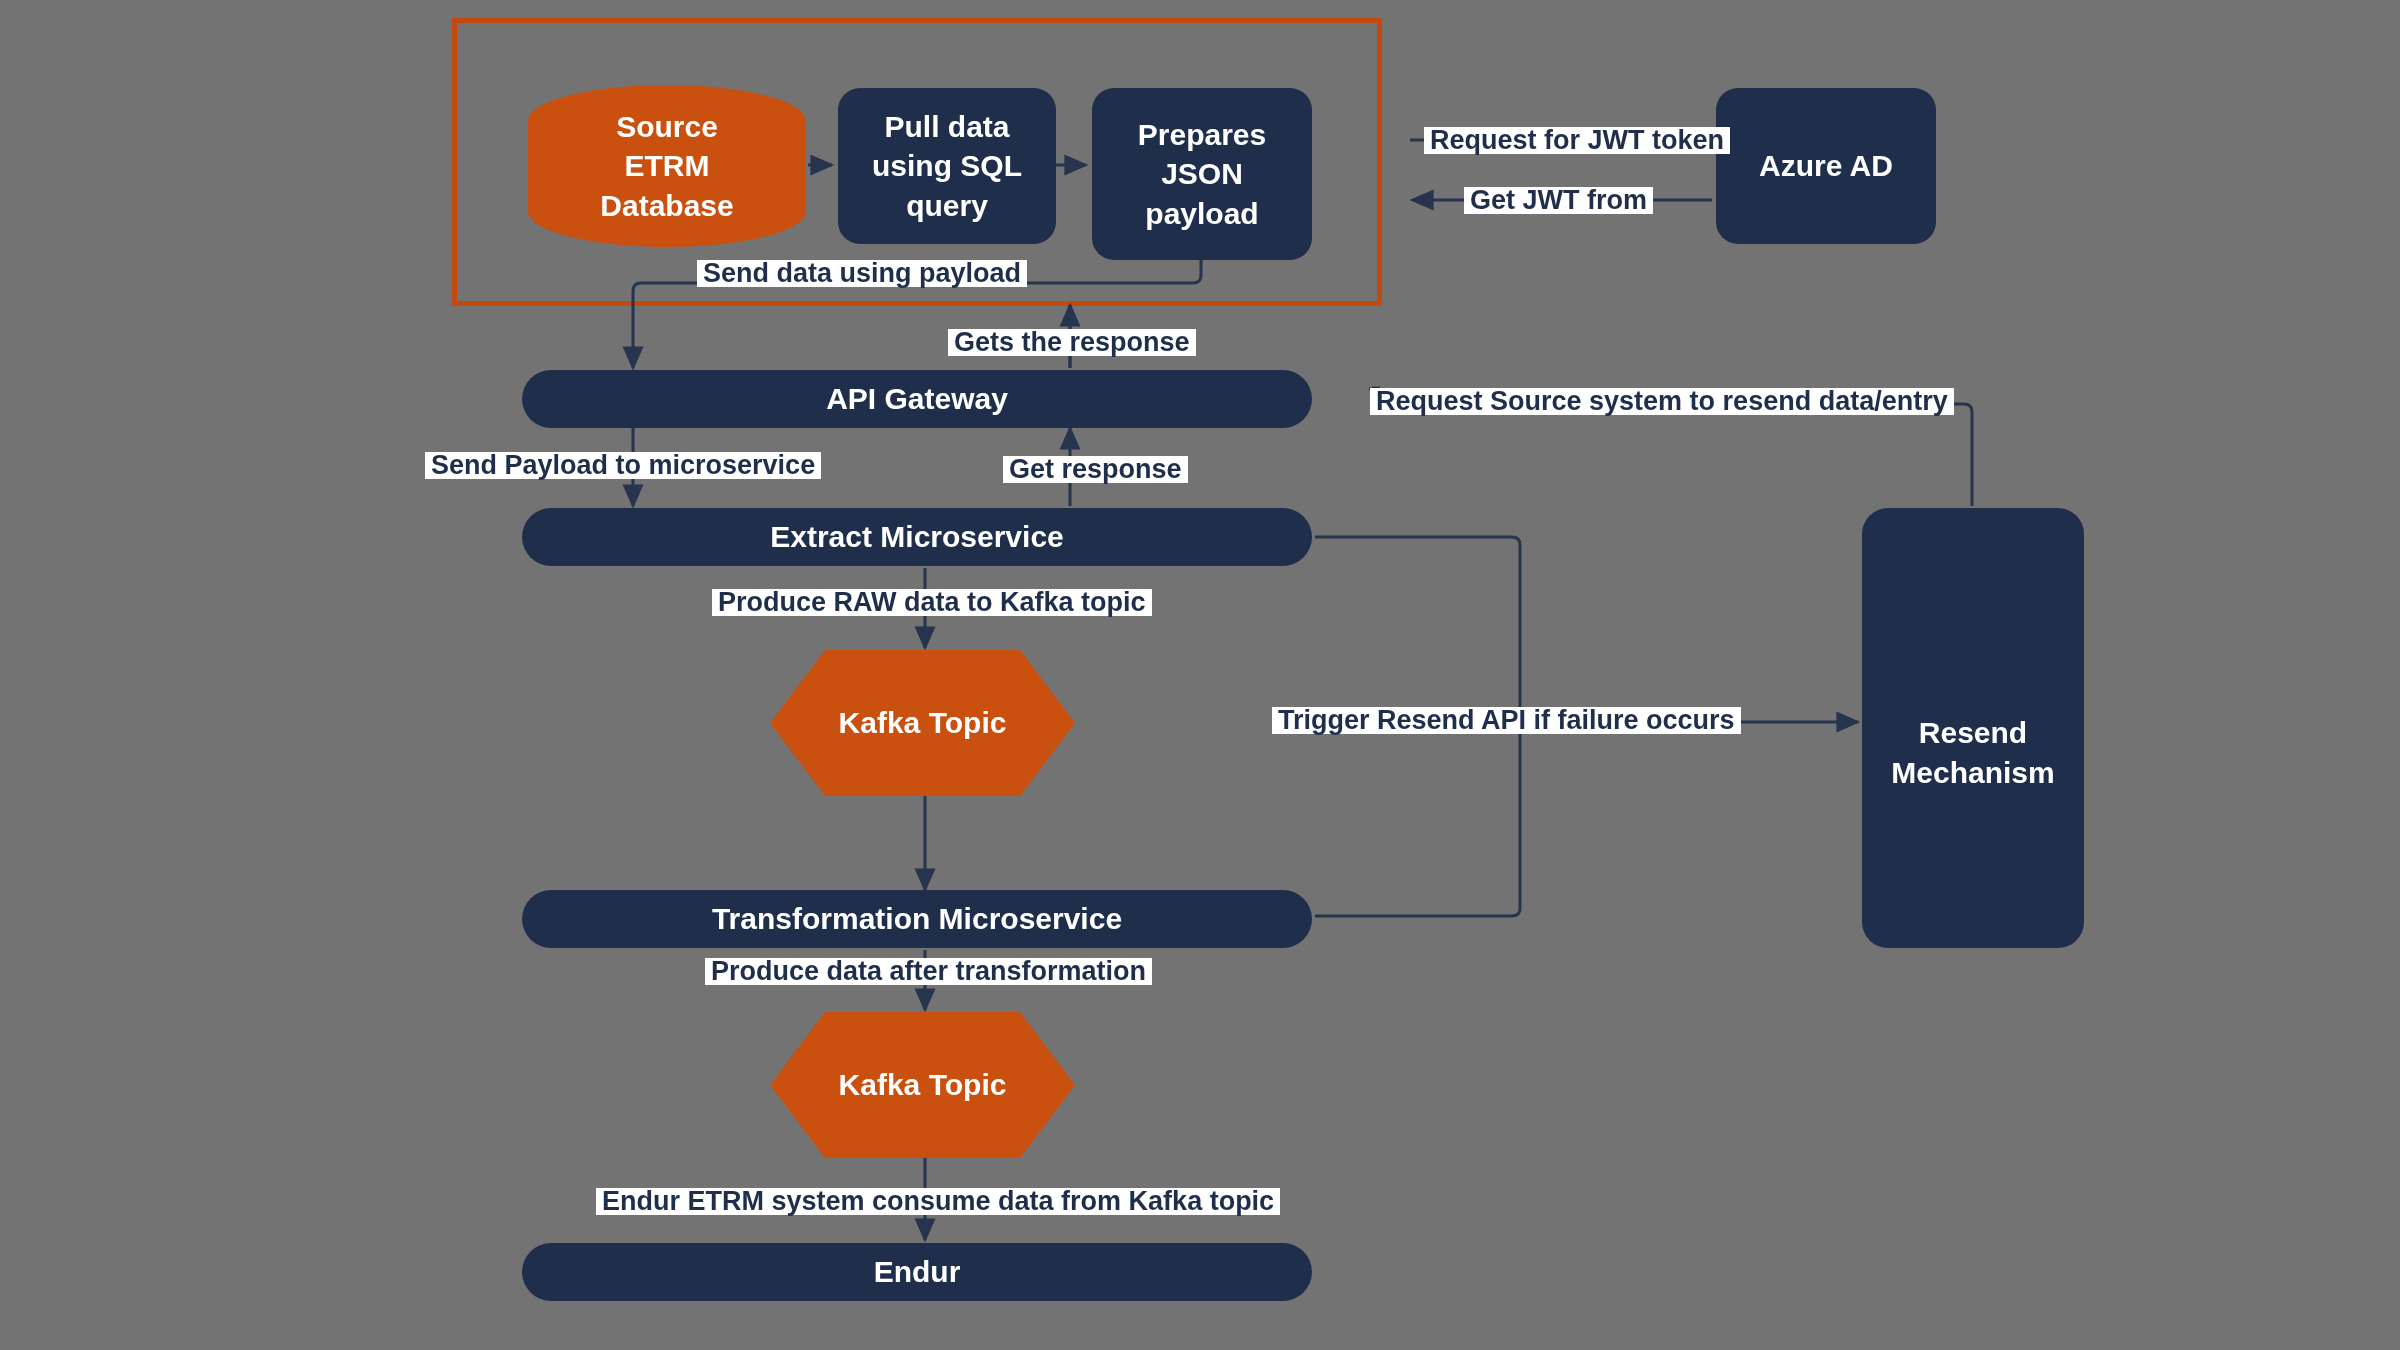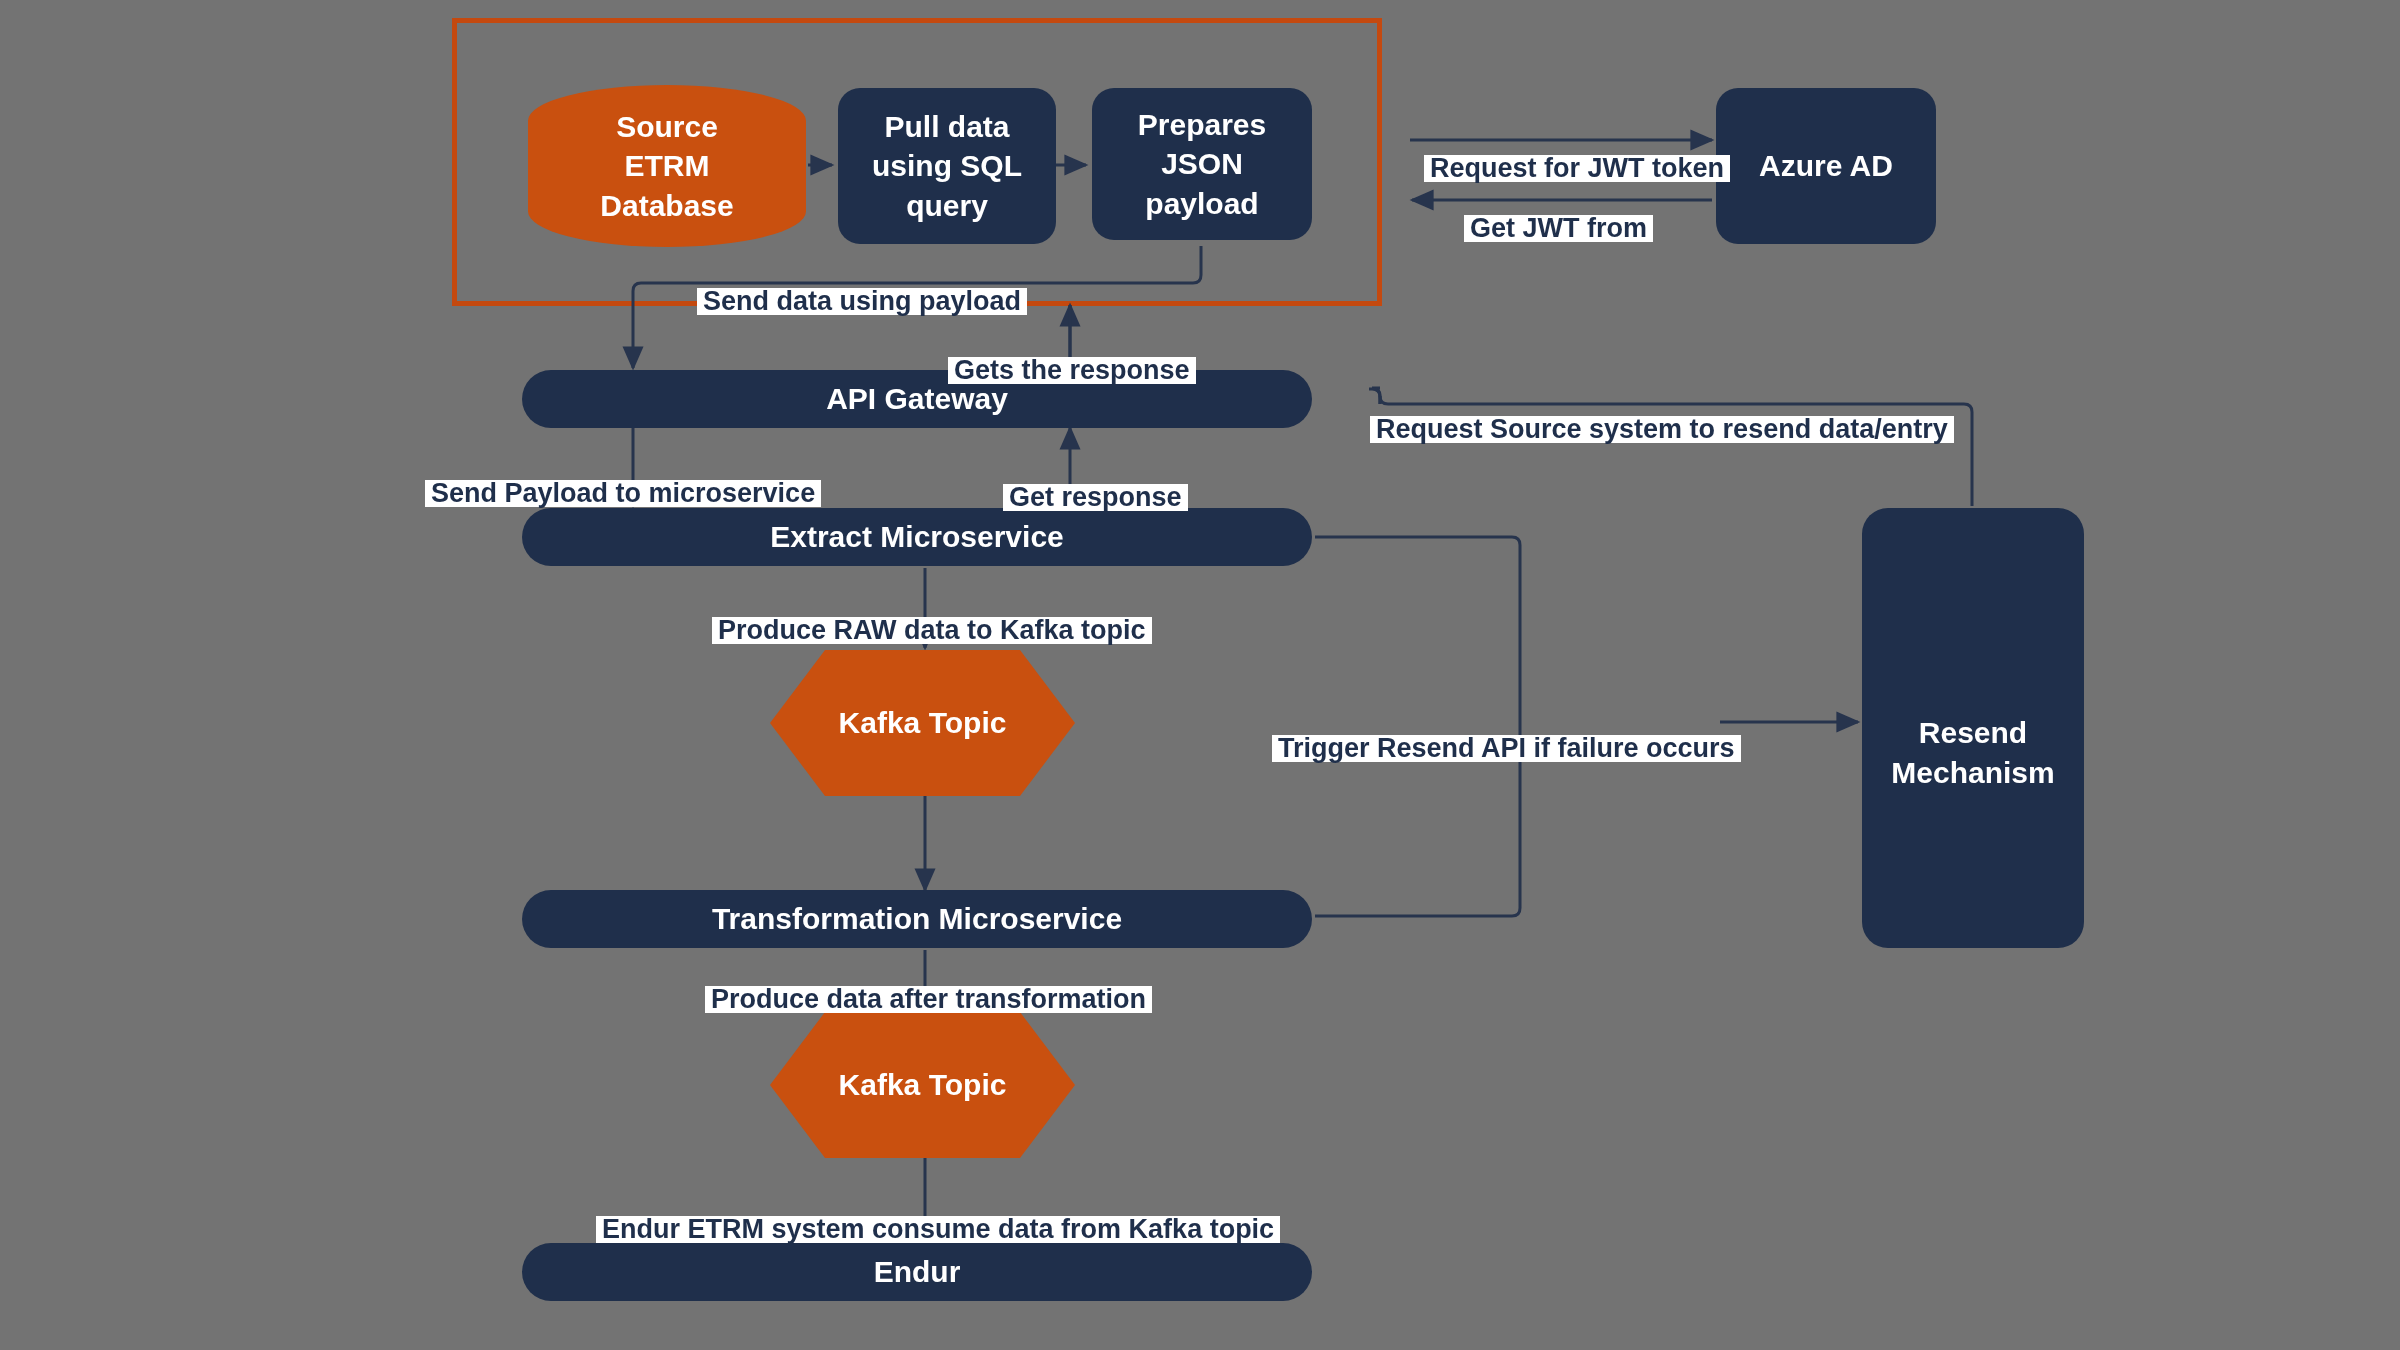--- a/index.html
+++ b/index.html
@@ -82,21 +82,20 @@
   }
   .elabel {
     position: absolute;
     color: #1f2f4b;
     font-weight: bold;
     font-size: 27px;
     white-space: nowrap;
     background: #ffffff;
     padding: 0 6px;
     line-height: 1;
-    margin-top: 28px;
   }
 </style>
 </head>
 <body>
 
 <div id="canvas">
 
   <div class="group-box" style="left:452px; top:18px; width:930px; height:288px;"></div>
 
   <svg id="edges" viewBox="0 0 2400 1350">
@@ -163,21 +162,21 @@
     <span>ETRM</span>
     <span>Database</span>
   </div>
 
   <div class="node rbox" style="left:838px; top:88px; width:218px; height:156px; flex-direction:column;">
     <span>Pull data</span>
     <span>using SQL</span>
     <span>query</span>
   </div>
 
-  <div class="node rbox" style="left:1092px; top:88px; width:220px; height:152px; flex-direction:column;">
+  <div class="node rbox" style="left:1092px; top:88px; width:220px; height:172px; flex-direction:column;">
     <span>Prepares</span>
     <span>JSON payload</span>
   </div>
 
   <div class="node rbox" style="left:1716px; top:88px; width:220px; height:156px;">
     <span>Azure AD</span>
   </div>
 
   <div class="node bar" style="left:522px; top:370px; width:790px; height:58px;">
     <span>API Gateway</span>

